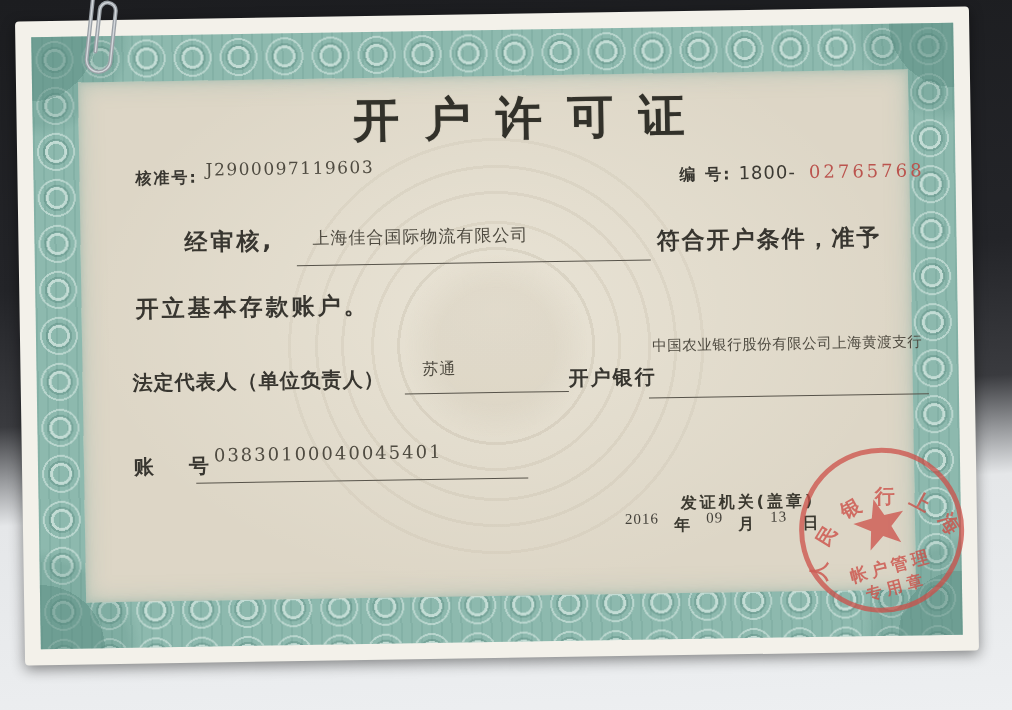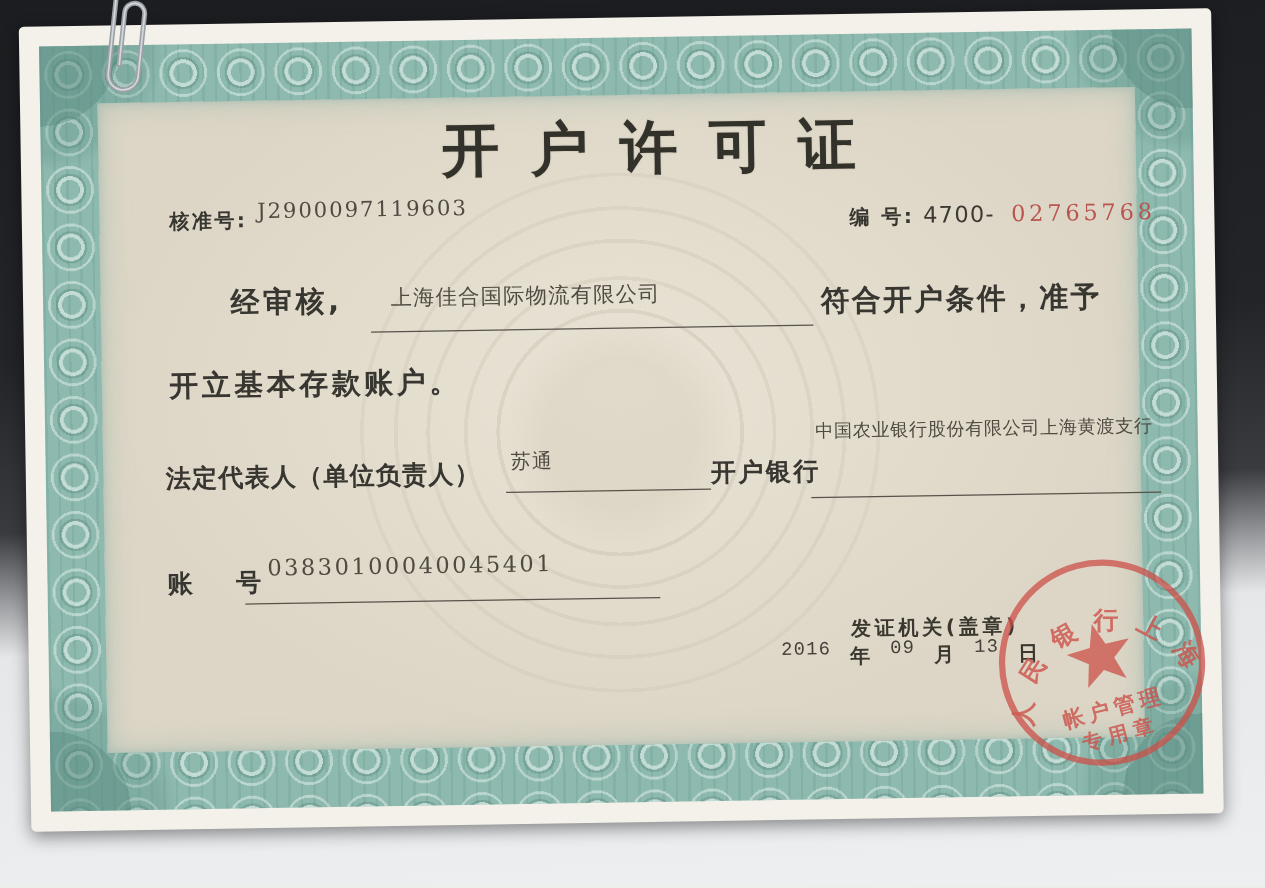--- a/index.html
+++ b/index.html
@@ -59,31 +59,31 @@
   .approval-row .val{position:relative;top:-7px;font-size:17px;letter-spacing:1.5px;margin-left:8px;}
   .serial-row{left:600px;top:90px;font-size:16px;letter-spacing:2px;white-space:nowrap;}
   .serial-prefix{font-family:"DejaVu Sans",sans-serif;color:#3c3a33;font-size:18px;letter-spacing:1px;}
   .serial-number{color:#bb544e;font-family:"DejaVu Serif",serif;font-size:18px;letter-spacing:3px;margin-left:6px;}
   .audited{left:104px;top:146px;font-size:23px;letter-spacing:3px;}
   .company-line{left:216px;top:176px;width:354px;height:10px;}
   .company-name{left:232px;top:148px;font-size:17px;letter-spacing:1px;}
   .qualify{left:576px;top:152px;font-size:23px;letter-spacing:2px;}
   .account-open{left:54px;top:212px;font-size:23px;letter-spacing:3px;}
   .legal-label{left:50px;top:288px;font-size:20px;letter-spacing:1px;}
-  .legal-value{left:326px;top:282px;font-size:16px;letter-spacing:1px;}
+  .legal-value{left:340px;top:282px;font-size:16px;letter-spacing:1px;}
   .legal-line{left:322px;top:308px;width:164px;height:8px;}
   .bank-label{left:486px;top:290px;font-size:20px;letter-spacing:2px;}
   .bank-value{left:570px;top:262px;width:282px;font-size:14.5px;line-height:1.45;letter-spacing:.5px;}
   .bank-line{left:566px;top:316px;width:280px;height:8px;}
   .acct-label{left:50px;top:372px;font-size:20px;letter-spacing:14px;}
   .acct-value{left:130px;top:364px;font-size:18px;letter-spacing:2px;}
   .acct-line{left:112px;top:394px;width:332px;height:8px;}
   .issuer-label{left:596px;top:420px;font-size:16px;font-weight:bold;letter-spacing:3px;}
   .date-row{left:540px;top:442px;font-size:16px;white-space:nowrap;letter-spacing:1px;}
-  .date-num{font-family:Liberation Mono, monospace;color:#44413a;position:relative;top:-7px;font-size:15px;letter-spacing:1px;}
+  .date-num{font-family:Liberation Serif, serif;color:#44413a;position:relative;top:-7px;font-size:15px;letter-spacing:1px;}
   .date-unit{font-weight:bold;color:#3a382f;margin:0 9px;}
   .stamp{left:700px;top:372px;width:196px;height:188px;transform:rotate(-14deg);opacity:.88;}
   .paperclip{position:absolute;left:74px;top:-8px;width:52px;height:108px;transform:rotate(6deg);z-index:60;}
 </style>
 </head>
 <body>
 
 <div class="photo">
 
   <div class="cert">
@@ -93,21 +93,21 @@
         <div class="content">
 
           <div class="abs title">开户许可证</div>
 
           <div class="abs approval-row">
             <span class="lbl">核准号:</span><span class="val">J2900097119603</span>
           </div>
 
           <div class="abs serial-row">
             <span class="lbl">编 号:</span>
-            <span class="serial-prefix">4700-</span>
+            <span class="serial-prefix">1800-</span>
             <span class="serial-number">02765768</span>
           </div>
 
           <div class="abs audited lbl">经审核,</div>
           <div class="abs company-name val">上海佳合国际物流有限公司</div>
           <div class="abs company-line u"></div>
           <div class="abs qualify lbl">符合开户条件，准予</div>
           <div class="abs account-open lbl">开立基本存款账户。</div>
 
           <div class="abs legal-label lbl">法定代表人（单位负责人）</div>

